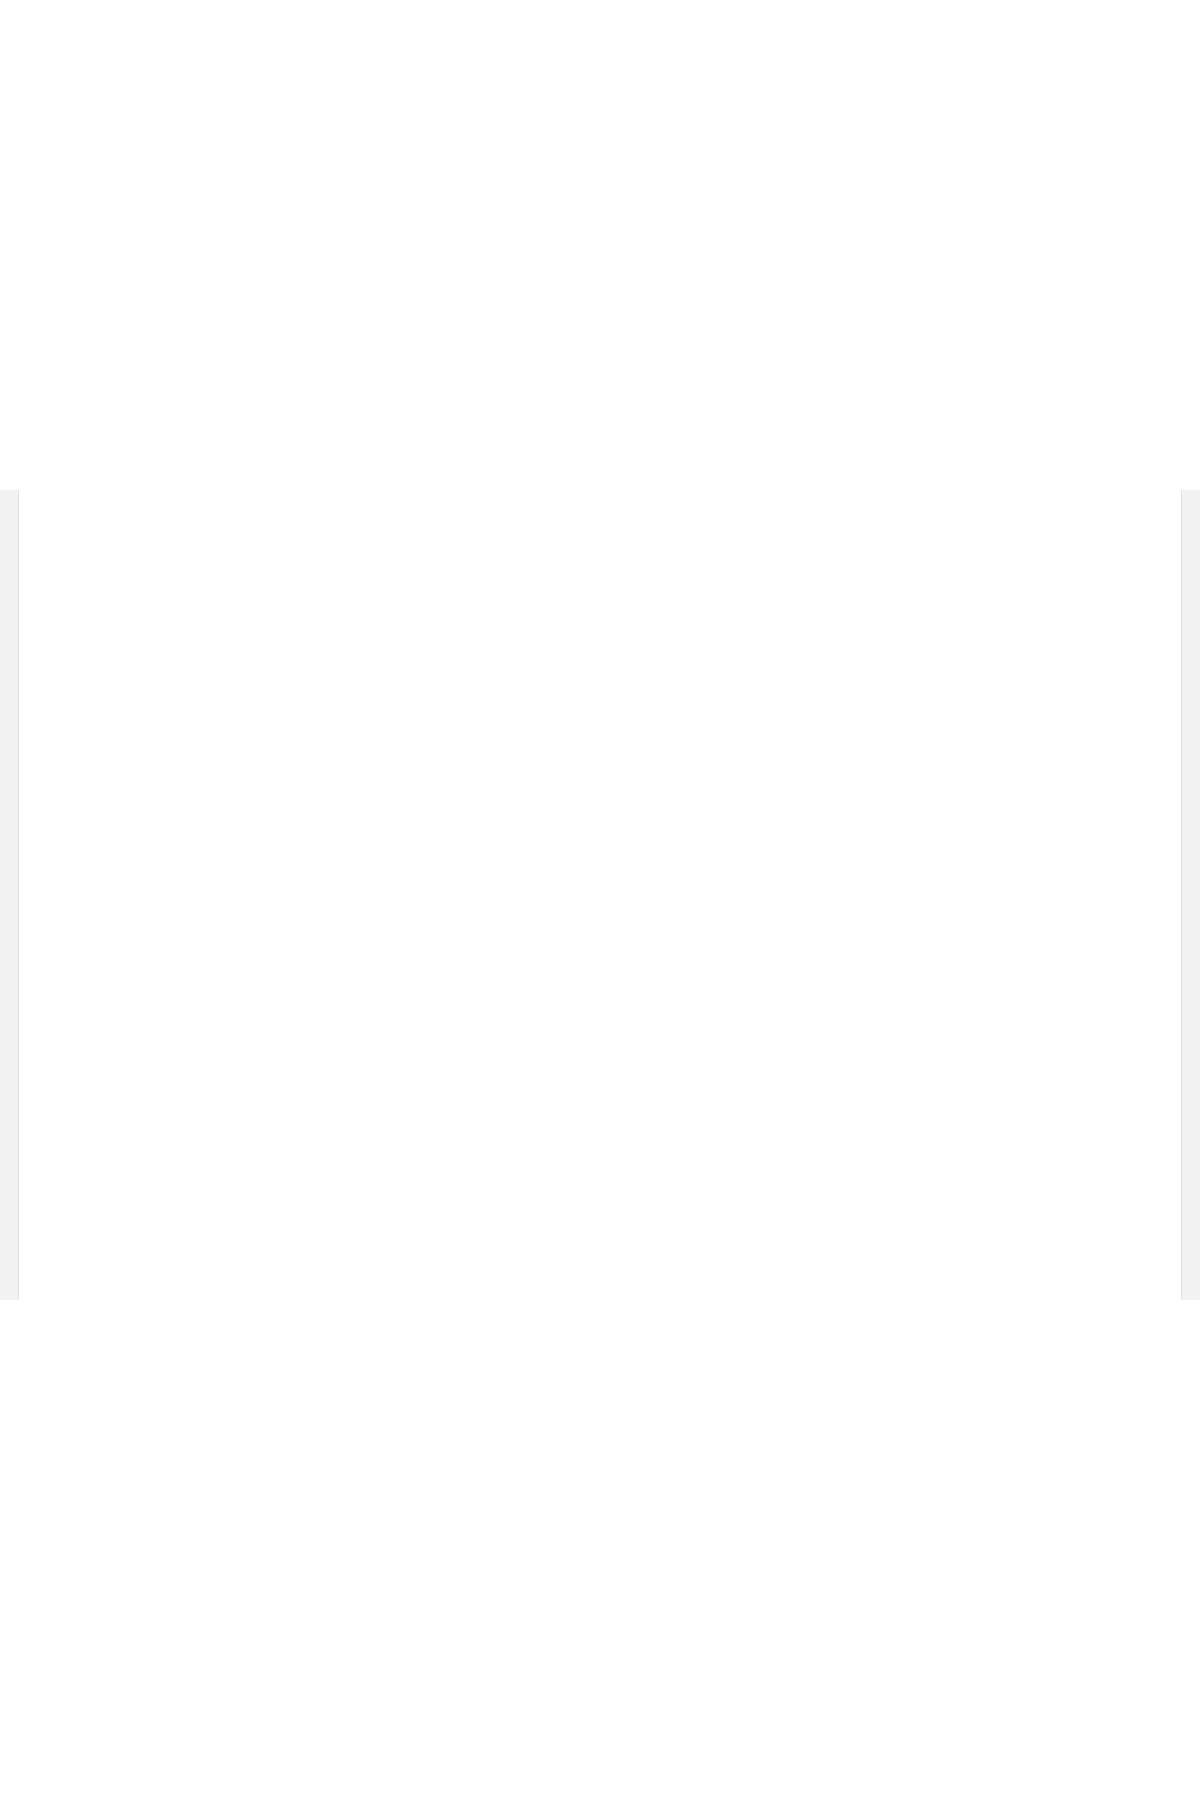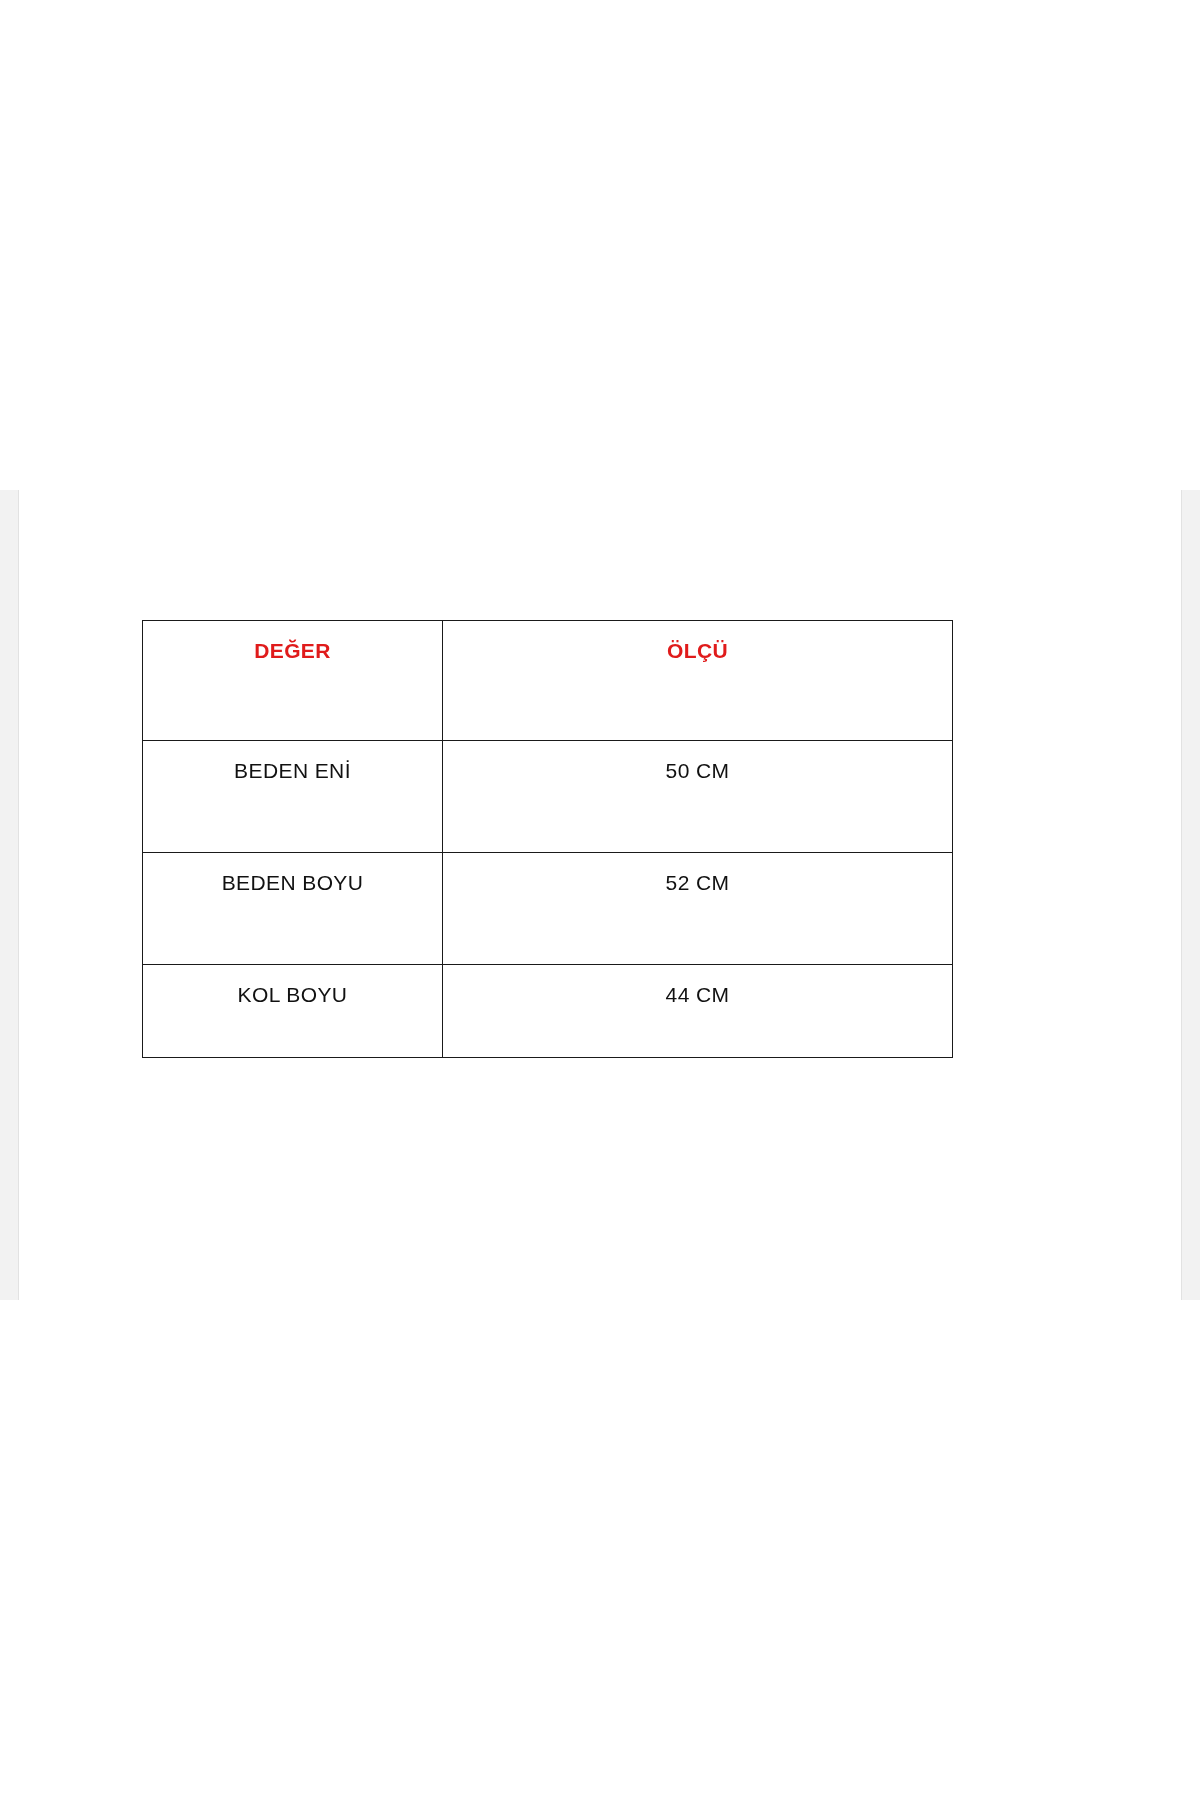--- a/index.html
+++ b/index.html
@@ -90,38 +90,14 @@
 
 <div class="page">
 
   <div class="content-band">
     <div class="band-edge left"></div>
     <div class="band-edge-line left"></div>
     <div class="band-edge right"></div>
     <div class="band-edge-line right"></div>
   </div>
 
-  <table class="size-table">
-    <colgroup>
-      <col class="col-label">
-      <col class="col-value">
-    </colgroup>
-    <tbody>
-      <tr class="row-header">
-        <td>DEĞER</td>
-        <td>ÖLÇÜ</td>
-      </tr>
-      <tr class="row-body">
-        <td>BEDEN ENİ</td>
-        <td>50 CM</td>
-      </tr>
-      <tr class="row-body">
-        <td>BEDEN BOYU</td>
-        <td>52 CM</td>
-      </tr>
-      <tr class="row-body row-last">
-        <td>KOL BOYU</td>
-        <td>44 CM</td>
-      </tr>
-    </tbody>
-  </table>
 
 </div>
 
 </body></html>

